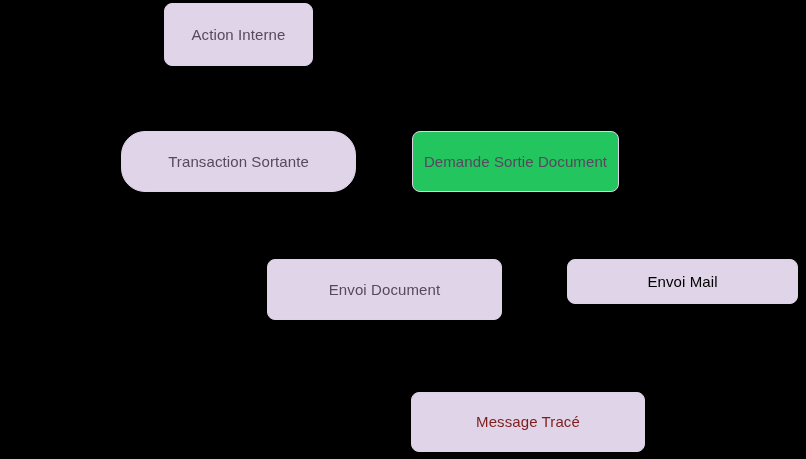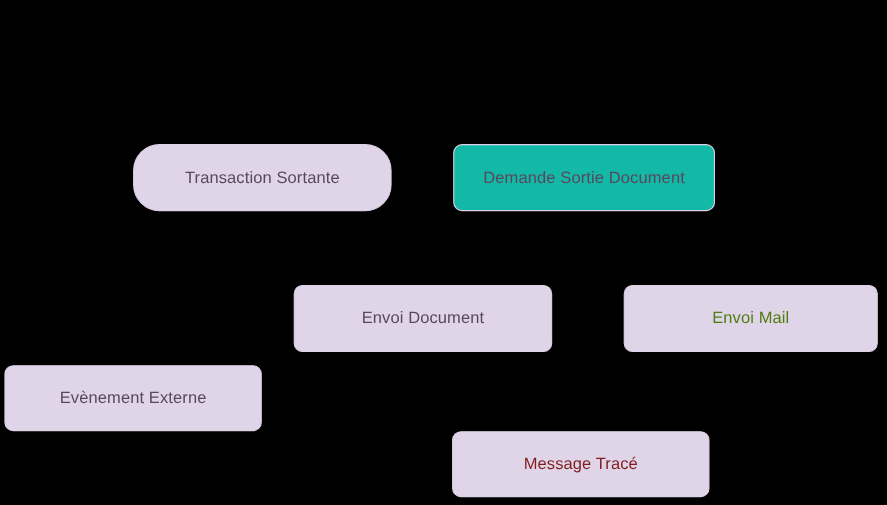--- a/index.html
+++ b/index.html
@@ -56,31 +56,31 @@
   <svg class="edge-layer" viewBox="0 0 806 459" xmlns="http://www.w3.org/2000/svg">
       <line x1="238" y1="66" x2="238" y2="131" stroke="#000000" stroke-width="1"></line>
       <line x1="238" y1="66" x2="529" y2="131" stroke="#000000" stroke-width="1"></line>
       <line x1="238" y1="192" x2="384" y2="259" stroke="#000000" stroke-width="1"></line>
       <line x1="529" y1="192" x2="384" y2="259" stroke="#000000" stroke-width="1"></line>
       <line x1="529" y1="192" x2="682" y2="259" stroke="#000000" stroke-width="1"></line>
       <line x1="190" y1="192" x2="121" y2="332" stroke="#000000" stroke-width="1"></line>
       <line x1="384" y1="320" x2="528" y2="392" stroke="#000000" stroke-width="1"></line>
       <line x1="682" y1="320" x2="528" y2="392" stroke="#000000" stroke-width="1"></line>
     </svg>
+<div class="node" style="left: 164px; top: 3px; width: 149px; height: 63px; background: rgb(224, 213, 232); color: rgb(89, 72, 93);">
+      <span class="node-label">Action Interne</span>
+    </div>
     <div class="node" style="left: 121px; top: 131px; width: 235px; height: 61px; background: rgb(224, 213, 232); color: rgb(89, 72, 93); border-radius: 24px;">
       <span class="node-label">Transaction Sortante</span>
     </div>
-    <div class="node" style="left: 412px; top: 131px; width: 238px; height: 61px; background: #14b8a6; color: rgb(89, 72, 93);">
+    <div class="node" style="left: 412px; top: 131px; width: 207px; height: 61px; background: #22c55e; color: rgb(89, 72, 93);">
       <span class="node-label">Demande Sortie Document</span>
     </div>
     <div class="node" style="left: 267px; top: 259px; width: 235px; height: 61px; background: rgb(224, 213, 232); color: rgb(89, 72, 93);">
       <span class="node-label">Envoi Document</span>
     </div>
-    <div class="node" style="left: 567px; top: 259px; width: 231px; height: 61px; background: rgb(224, 213, 232); color: #4d7c0f;">
+    <div class="node" style="left: 567px; top: 259px; width: 231px; height: 45px; background: rgb(224, 213, 232); color: #000000;">
       <span class="node-label">Envoi Mail</span>
-    </div>
-    <div class="node" style="left: 4px; top: 332px; width: 234px; height: 60px; background: rgb(224, 213, 232); color: rgb(89, 72, 93);">
-      <span class="node-label">Evènement Externe</span>
     </div>
     <div class="node" style="left: 411px; top: 392px; width: 234px; height: 60px; background: rgb(224, 213, 232); color: #7f1d1d;">
       <span class="node-label">Message Tracé</span>
     </div>
   </div>
 
 </body></html>

